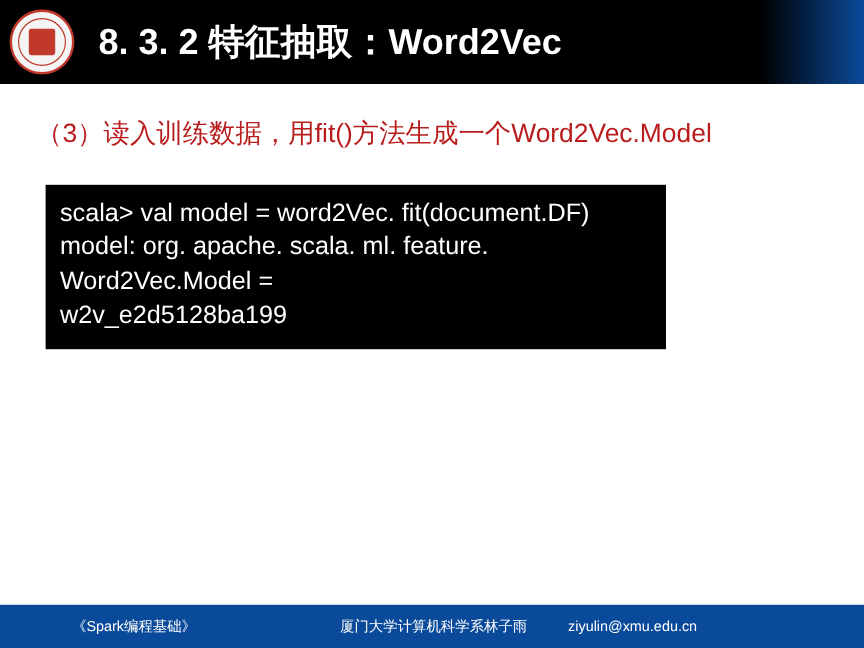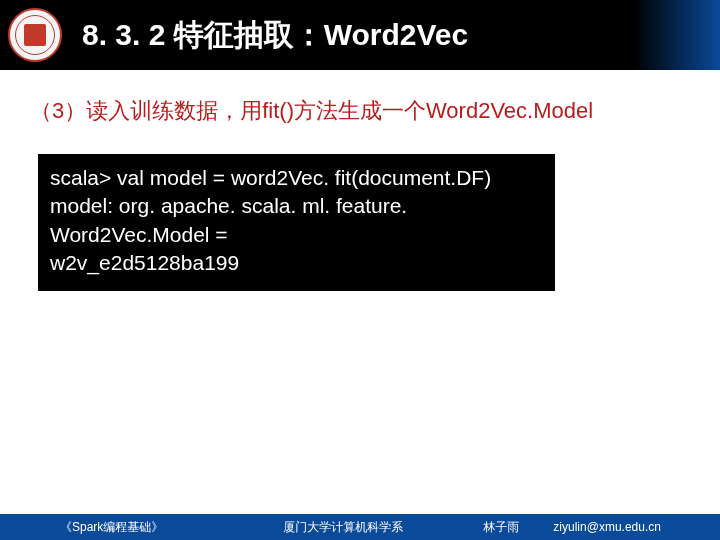--- a/index.html
+++ b/index.html
@@ -72,33 +72,33 @@
     line-height: 1.35;
     width: 517px;
     margin-left: 8px;
     font-family: Arial, sans-serif;
   }
   .footer {
     position: absolute;
     bottom: 0;
     left: 0;
     width: 100%;
-    height: 26px;
+    height: 36px;
     background: #0a4a9a;
     display: flex;
     align-items: center;
     color: #ffffff;
     font-size: 12px;
   }
   .footer-item {
     white-space: nowrap;
   }
   .f1 { margin-left: 60px; }
   .f2 { margin-left: 120px; }
-  .f3 { margin-left: 80px; }
+  .f3 { }
   .f4 { margin-left: 34px; }
 </style>
 </head>
 <body>
 
 <div class="header">
   <div class="logo">
     <div class="logo-inner"></div>
   </div>
   <div class="title">8. 3. 2 特征抽取：Word2Vec</div>

